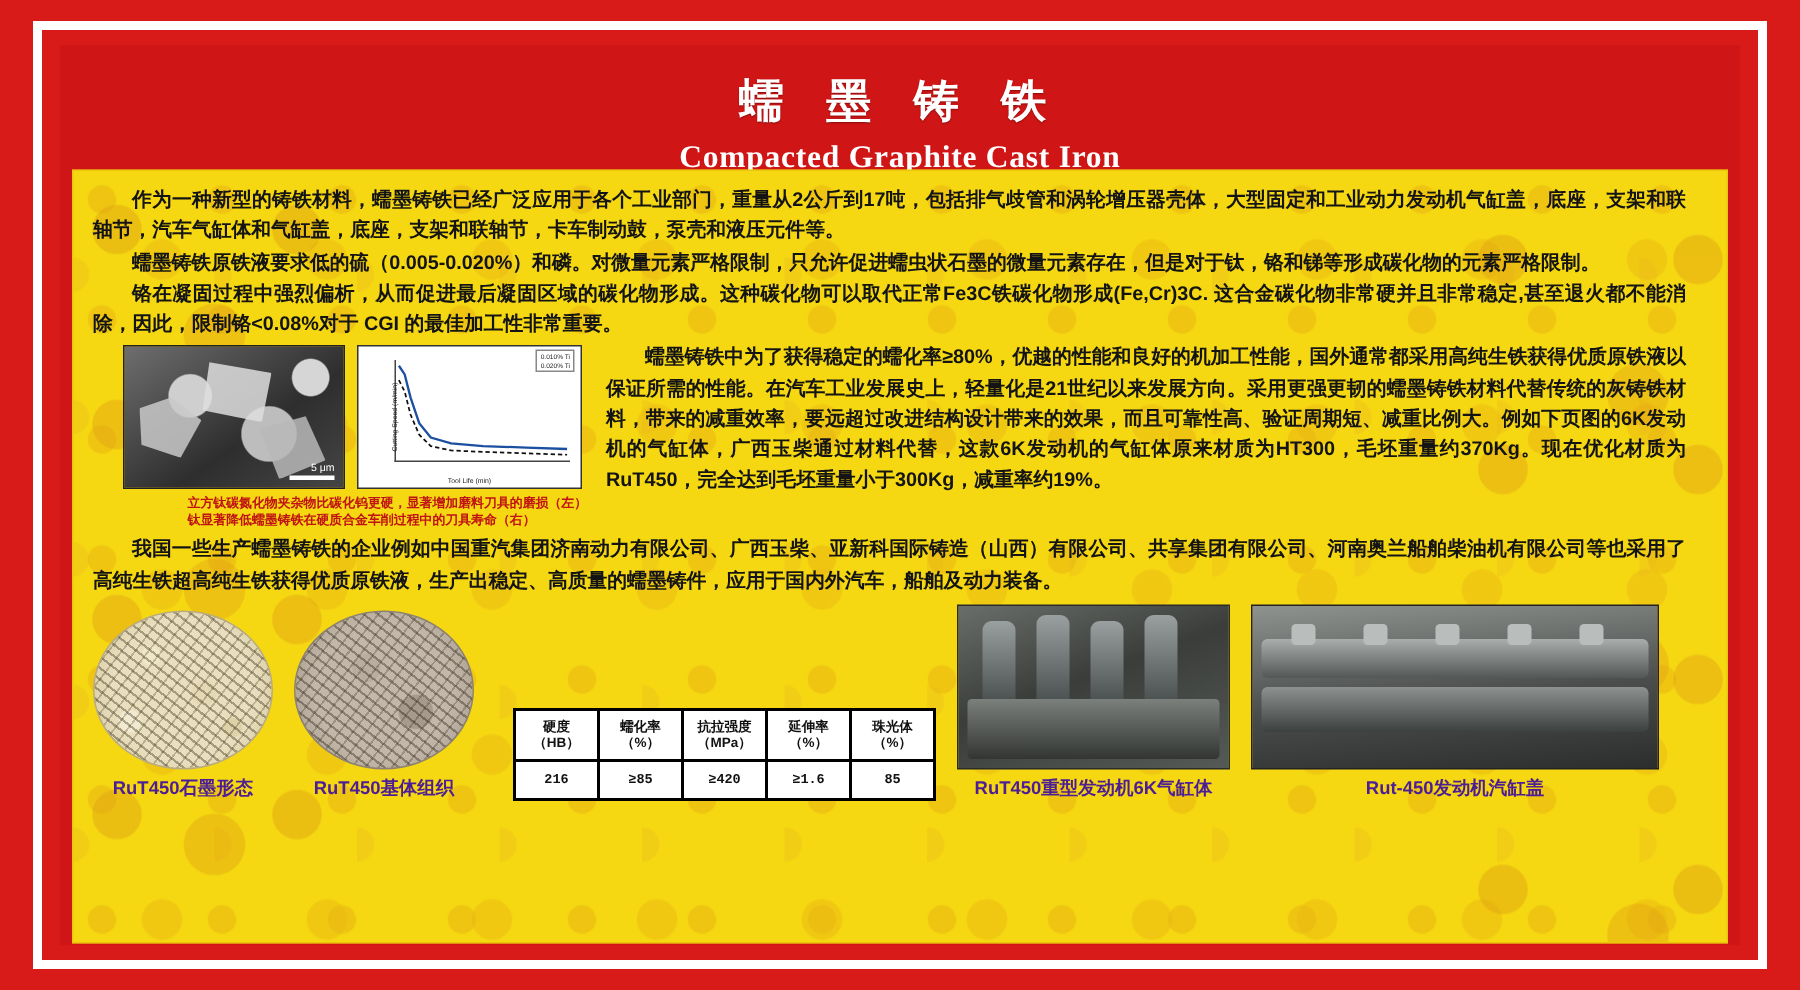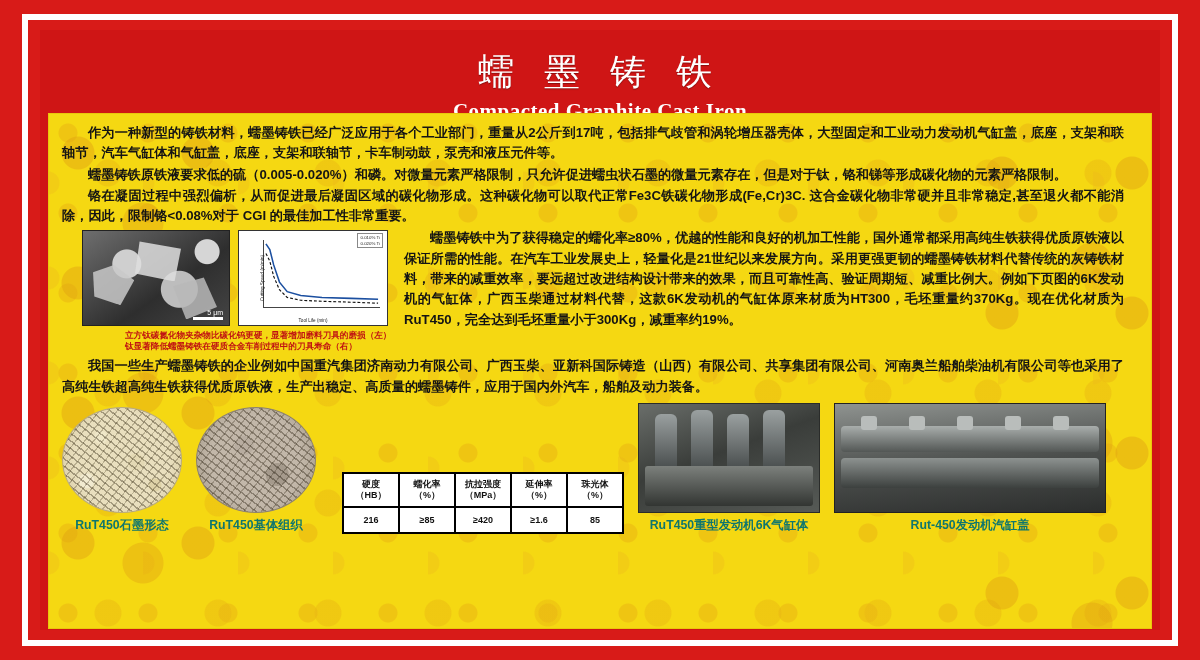--- a/index.html
+++ b/index.html
@@ -41,22 +41,22 @@
   .title-block {
     position: absolute;
     left: 40px;
     top: 34px;
     width: 1120px;
     height: 80px;
     text-align: center;
     color: #ffffff;
   }
   .title-cn {
-    font-size: 36px;
-    font-weight: normal;
+    font-size: 30px;
+    font-weight: bold;
     letter-spacing: 10px;
     padding-top: 16px;
     line-height: 1.2;
     text-shadow: 0 1px 1px rgba(0,0,0,.35);
   }
   .title-en {
     font-family: "Liberation Serif", serif;
     font-size: 21px;
     font-weight: bold;
     letter-spacing: .5px;
@@ -230,21 +230,21 @@
     display: flex;
     align-items: flex-end;
     gap: 14px;
   }
   .fig {
     text-align: center;
   }
   .fig .cap {
     font-size: 12.3px;
     font-weight: bold;
-    color: #0f766e;
+    color: #4c1d95;
     margin-top: 4px;
     white-space: nowrap;
   }
   .micro1 {
     width: 118px; height: 104px;
     border-radius: 50%;
     background:
       radial-gradient(circle at 32% 28%, #efe7c8 0 6px, rgba(0,0,0,0) 7px),
       radial-gradient(circle at 62% 52%, #e4d9b4 0 8px, rgba(0,0,0,0) 9px),
       radial-gradient(circle at 20% 70%, #f1ead0 0 7px, rgba(0,0,0,0) 8px),
@@ -287,20 +287,21 @@
     padding: 2px 4px;
     line-height: 11px;
     font-weight: bold;
   }
   .prop-table td.hd {
     height: 28px;
     width: 46px;
   }
   .prop-table td.val {
     height: 20px;
+    font-family: Liberation Mono, monospace;
   }
   .engine-img {
     width: 180px;
     height: 108px;
     background: linear-gradient(160deg, #6a6e6a 0%, #3a3d3a 45%, #565a56 100%);
     position: relative;
     overflow: hidden;
     border: 1px solid #2a2c2a;
   }
   .engine-img .pipe {

